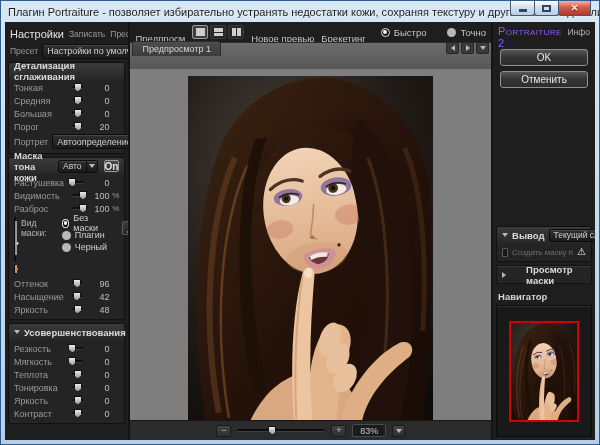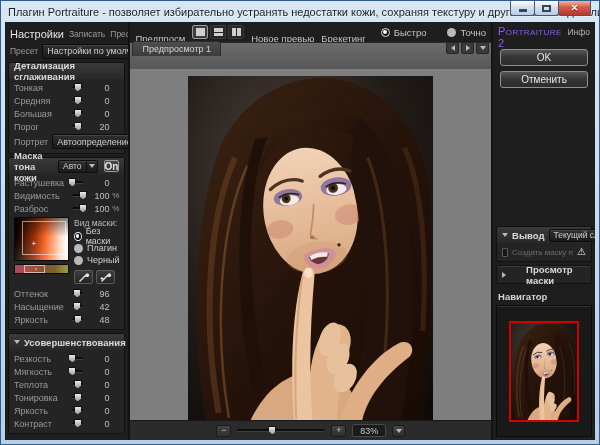--- a/index.html
+++ b/index.html
@@ -96,21 +96,21 @@
       linear-gradient(to bottom, rgba(0,0,0,.50), rgba(0,0,0,0) 45%, rgba(255,255,255,.12)),
       linear-gradient(to right, #000 0%, #200602 8%, #a33309 38%, #ff6a2c 58%, #ffd9c4 84%, #fff 100%); }
   .sv-inner { position:absolute; left:13%; right:4%; top:8%; bottom:12%;
     border:1px solid rgba(255,255,255,.55); }
   .sv-mark { position:absolute; left:31%; top:52%; color:#fff; font-size:8px; line-height:1; }
   .hue-strip { position:relative; height:10px; margin-top:3px; border:1px solid #0c0c0c;
     background:linear-gradient(to right,#a94a60,#ad4f47,#8c5234,#7c6234,#9a9c3c); }
   .hue-sel { position:absolute; left:17%; width:40%; top:0; bottom:0;
     border:1px solid rgba(230,230,230,.7); }
   .hue-tick { position:absolute; left:50%; top:2px; bottom:2px; width:2px; background:#ff7a30; }
-  .pright { flex:1; display:flex; flex-direction:column; font-size:9px; color:#b8b8b8; }
+  .pright { flex:1; display:flex; font-size:9px; color:#b8b8b8;gap:15px; }
   .pright .vmlabel { font-size:8.5px; margin:1px 0 2px 0; }
   .pright .radio { height:12px; font-size:9px; color:#cfcfcf; }
   .droppers { display:flex; gap:3px; margin-top:4px; }
   .dropbtn { width:19px; height:14px; border:1px solid #5a5a5a; border-radius:2px;
     background:linear-gradient(#3c3c3c,#262626); display:flex; align-items:center; justify-content:center; }
 
   
   .center { flex:1; display:flex; flex-direction:column; background:#1e1e1e; }
   .ctoolbar { height:20px; display:flex; align-items:center; gap:7px; padding:0 5px;
     font-size:9.5px; color:#c6c6c6; }

